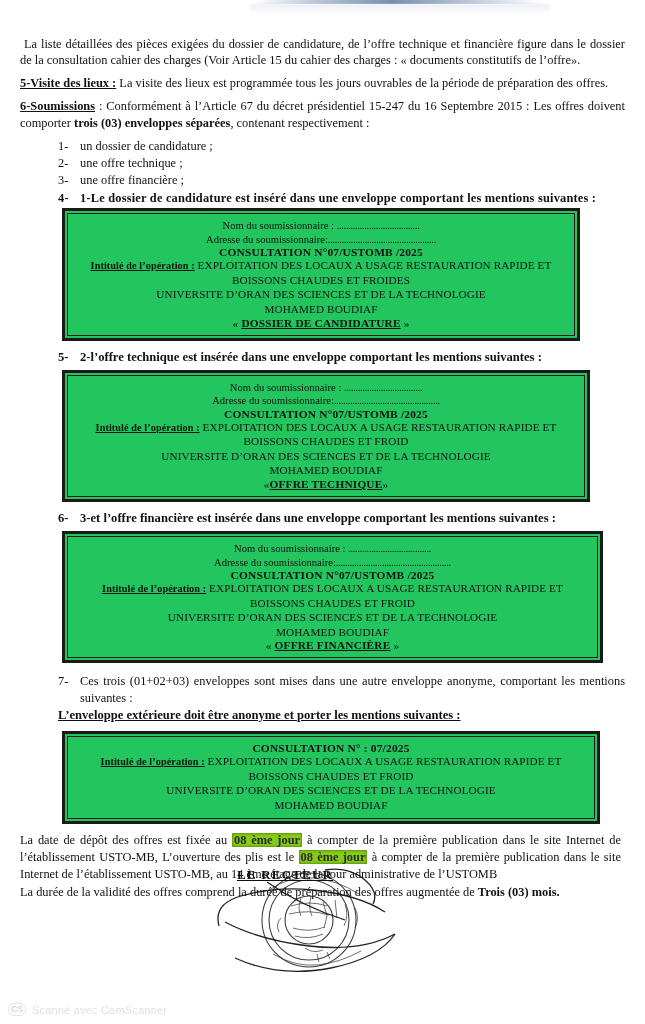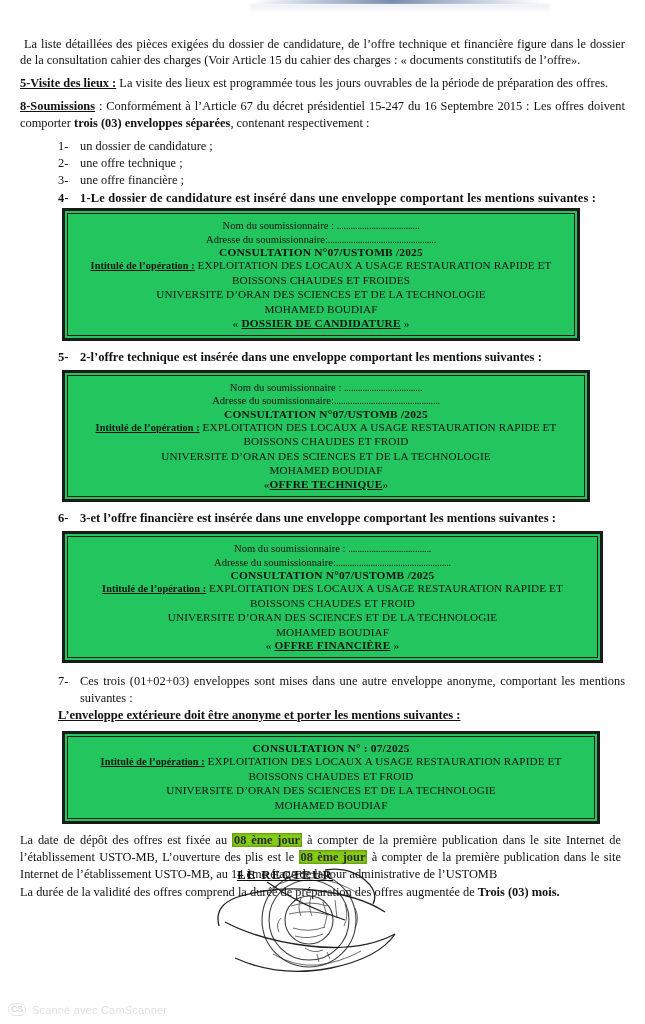--- a/index.html
+++ b/index.html
@@ -251,21 +251,21 @@
 
   <div id="scan-artifact"></div>
   <div id="scan-artifact-2"></div>
 
   <div class="doc-body">
 
     <p class="para lead">La liste détaillées des pièces exigées  du dossier de candidature, de l’offre technique et financière figure dans le dossier de la consultation  cahier des charges (Voir Article 15 du cahier des charges : « documents constitutifs de l’offre».</p>
 
     <p class="para"><span class="hd">5-Visite des lieux :</span><span> La visite des lieux est programmée tous les jours ouvrables de la période de préparation des offres.</span></p>
 
-    <p class="para"><span class="hd">8-Soumissions</span><span> : Conformément à l’Article 67 du décret présidentiel 15-247 du 16 Septembre 2015 : Les offres doivent comporter </span><span class="b">trois (03) enveloppes séparées</span><span>, contenant respectivement :</span></p>
+    <p class="para"><span class="hd">6-Soumissions</span><span> : Conformément à l’Article 67 du décret présidentiel 15-247 du 16 Septembre 2015 : Les offres doivent comporter </span><span class="b">trois (03) enveloppes séparées</span><span>, contenant respectivement :</span></p>
 
     <ol class="numlist">
       <li><span class="mk">1-</span><span>un dossier de candidature ;</span></li>
       <li><span class="mk">2-</span><span>une offre technique ;</span></li>
       <li><span class="mk">3-</span><span>une offre financière ;</span></li>
       <li class="wide"><span class="mk">4-</span><span>1-Le dossier de candidature est inséré dans une enveloppe comportant les mentions suivantes :</span></li>
     </ol>
 
     <div class="envbox box-1">
       <div class="inner">

